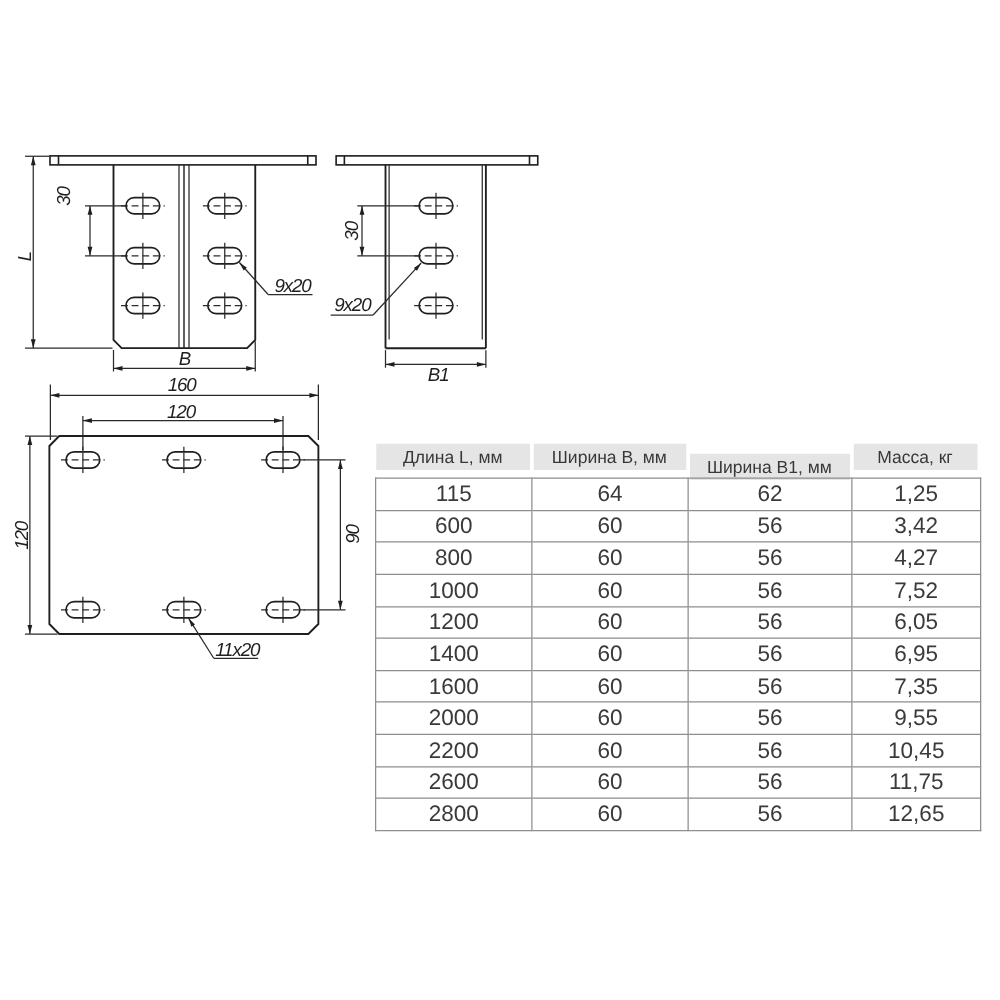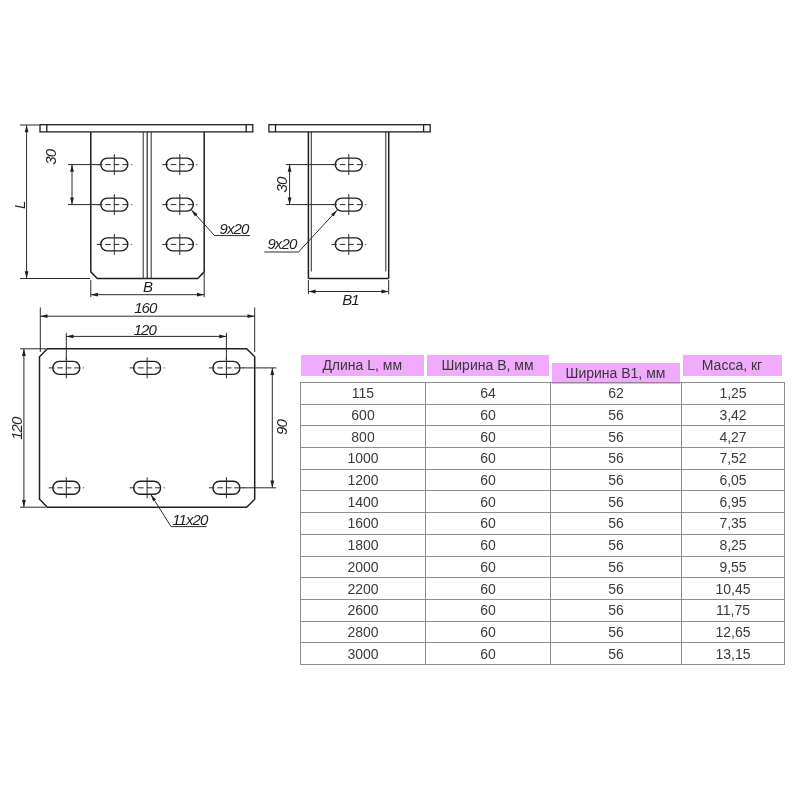--- a/index.html
+++ b/index.html
@@ -4,26 +4,26 @@
 <style>
   html,body{margin:0;padding:0;background:#fff;width:800px;height:800px;overflow:hidden;
     font-family:"Liberation Sans",sans-serif;}
   #stage{position:relative;width:680px;height:800px;}
   svg{position:absolute;left:0;top:0;}
   .o{stroke:#1f1f1f;stroke-width:1.5;fill:none;}
   .p{stroke:#1f1f1f;stroke-width:1.3;fill:none;}
   .t{stroke:#2b2b2b;stroke-width:1;fill:none;}
   .ar{fill:#1f1f1f;stroke:none;}
   text.d{font:italic 15px "Liberation Sans",sans-serif;fill:#1f1f1f;text-anchor:middle;letter-spacing:-0.9px;}
-  .hcell{position:absolute;height:21px;background:#f0abfc;color:#383838;
+  .hcell{position:absolute;height:21px;background:#e5e5e5;color:#383838;
     line-height:21px;text-align:center;font-size:14px;}
   #dtable{position:absolute;left:300px;top:382px;border-collapse:collapse;table-layout:fixed;
     width:484px;height:283px;}
   #dtable td{border:1px solid #8e8e8e;padding:0;text-align:center;vertical-align:middle;
-    font-size:14px;color:#3a3a3a;}
+    font-size:18px;color:#3a3a3a;}
 </style>
 </head>
 <body>
 <div id="stage">
 <svg width="800" height="800" viewBox="0 0 800 800">
 
   <g>
     <rect x="40" y="124.7" width="212.8" height="7.2" class="p"></rect>
     <line x1="46.8" y1="124.7" x2="46.8" y2="131.9" class="p"></line>
     <line x1="246.2" y1="124.7" x2="246.2" y2="131.9" class="p"></line>
@@ -254,26 +254,20 @@
           <td>6,95</td>
         </tr>
 
   <tr>
           <td>1600</td>
           <td>60</td>
           <td>56</td>
           <td>7,35</td>
         </tr>
 
-  <tr>
-          <td>1800</td>
-          <td>60</td>
-          <td>56</td>
-          <td>8,25</td>
-        </tr>
 
   <tr>
           <td>2000</td>
           <td>60</td>
           <td>56</td>
           <td>9,55</td>
         </tr>
 
   <tr>
           <td>2200</td>
@@ -290,21 +284,15 @@
           <td>11,75</td>
         </tr>
 
   <tr>
           <td>2800</td>
           <td>60</td>
           <td>56</td>
           <td>12,65</td>
         </tr>
 
-  <tr>
-          <td>3000</td>
-          <td>60</td>
-          <td>56</td>
-          <td>13,15</td>
-        </tr>
   </tbody>
 </table>
 </div>
 
 </body></html>

